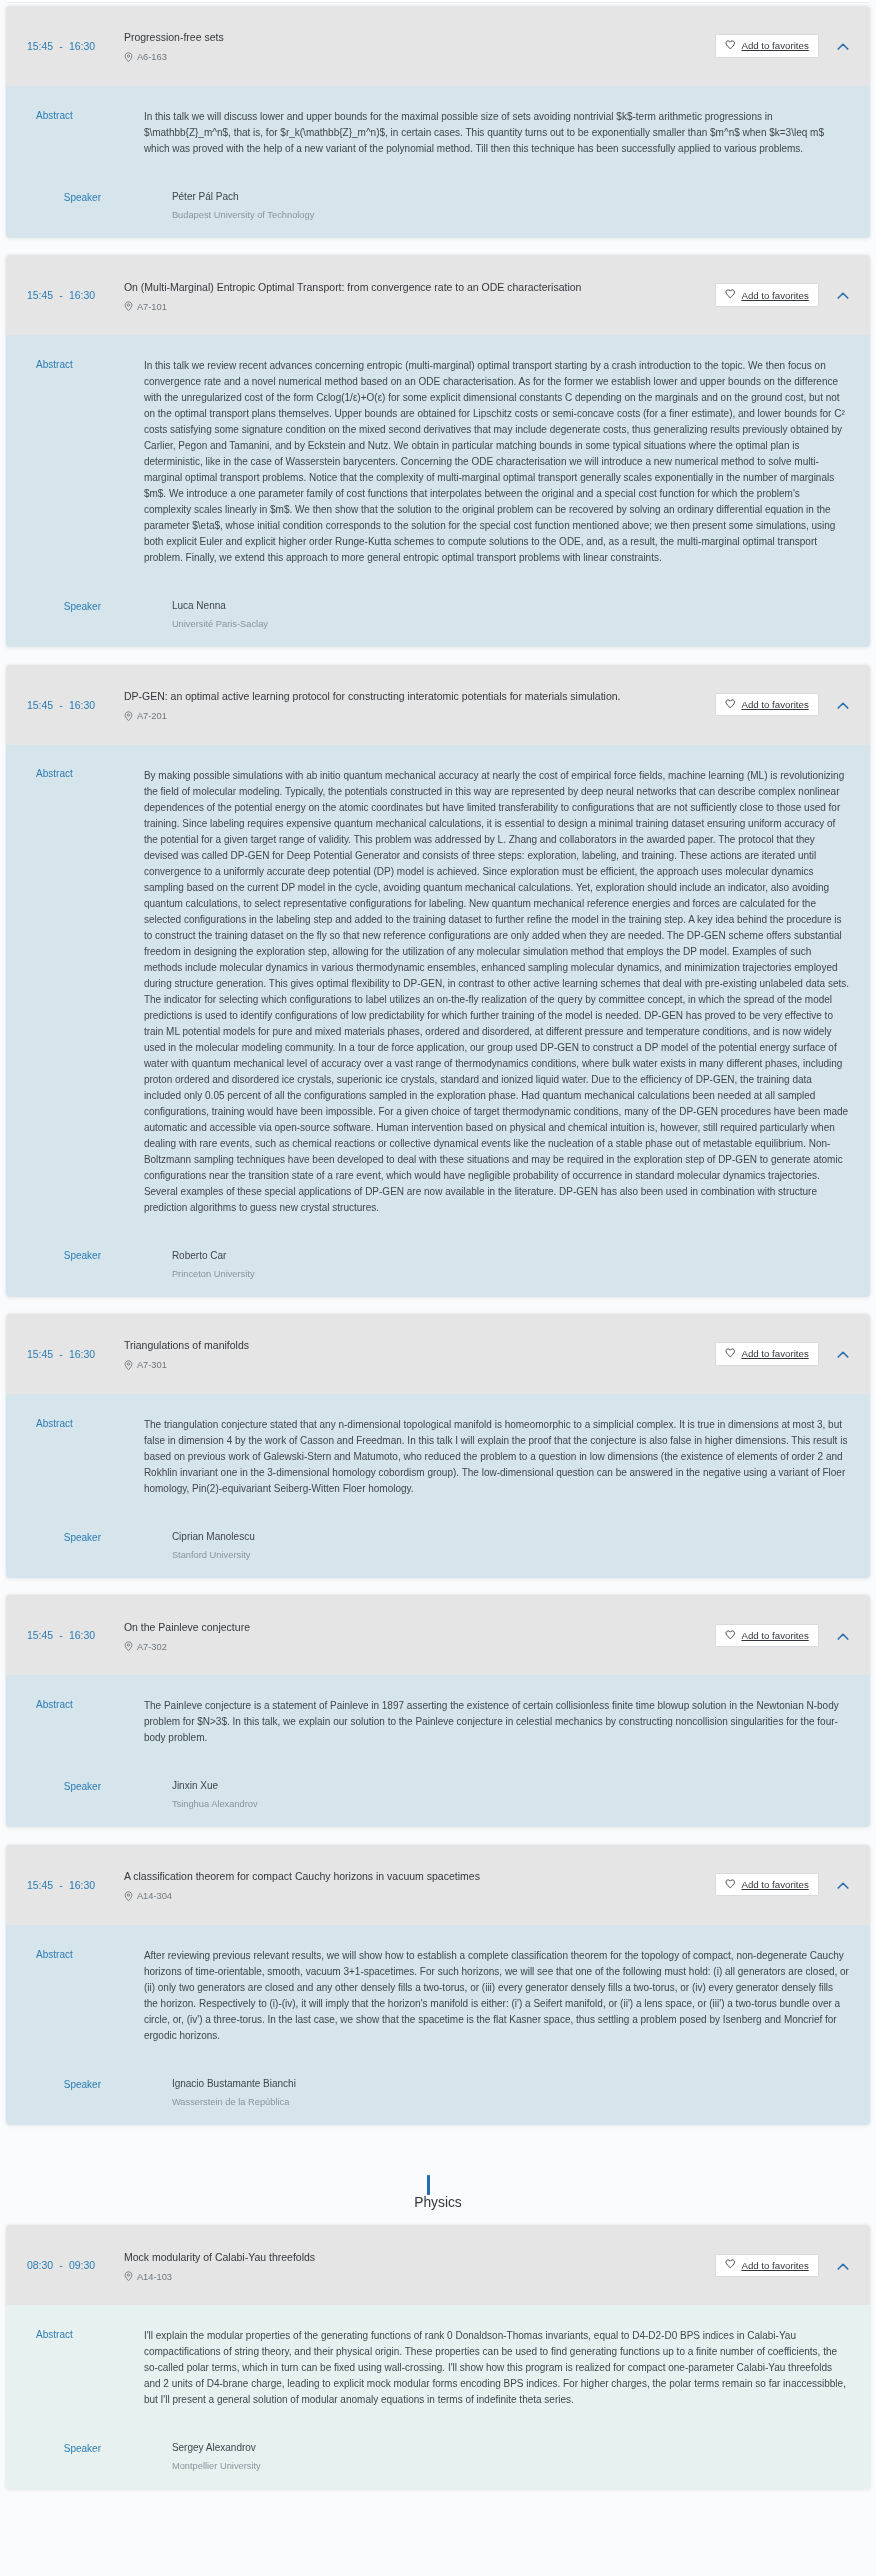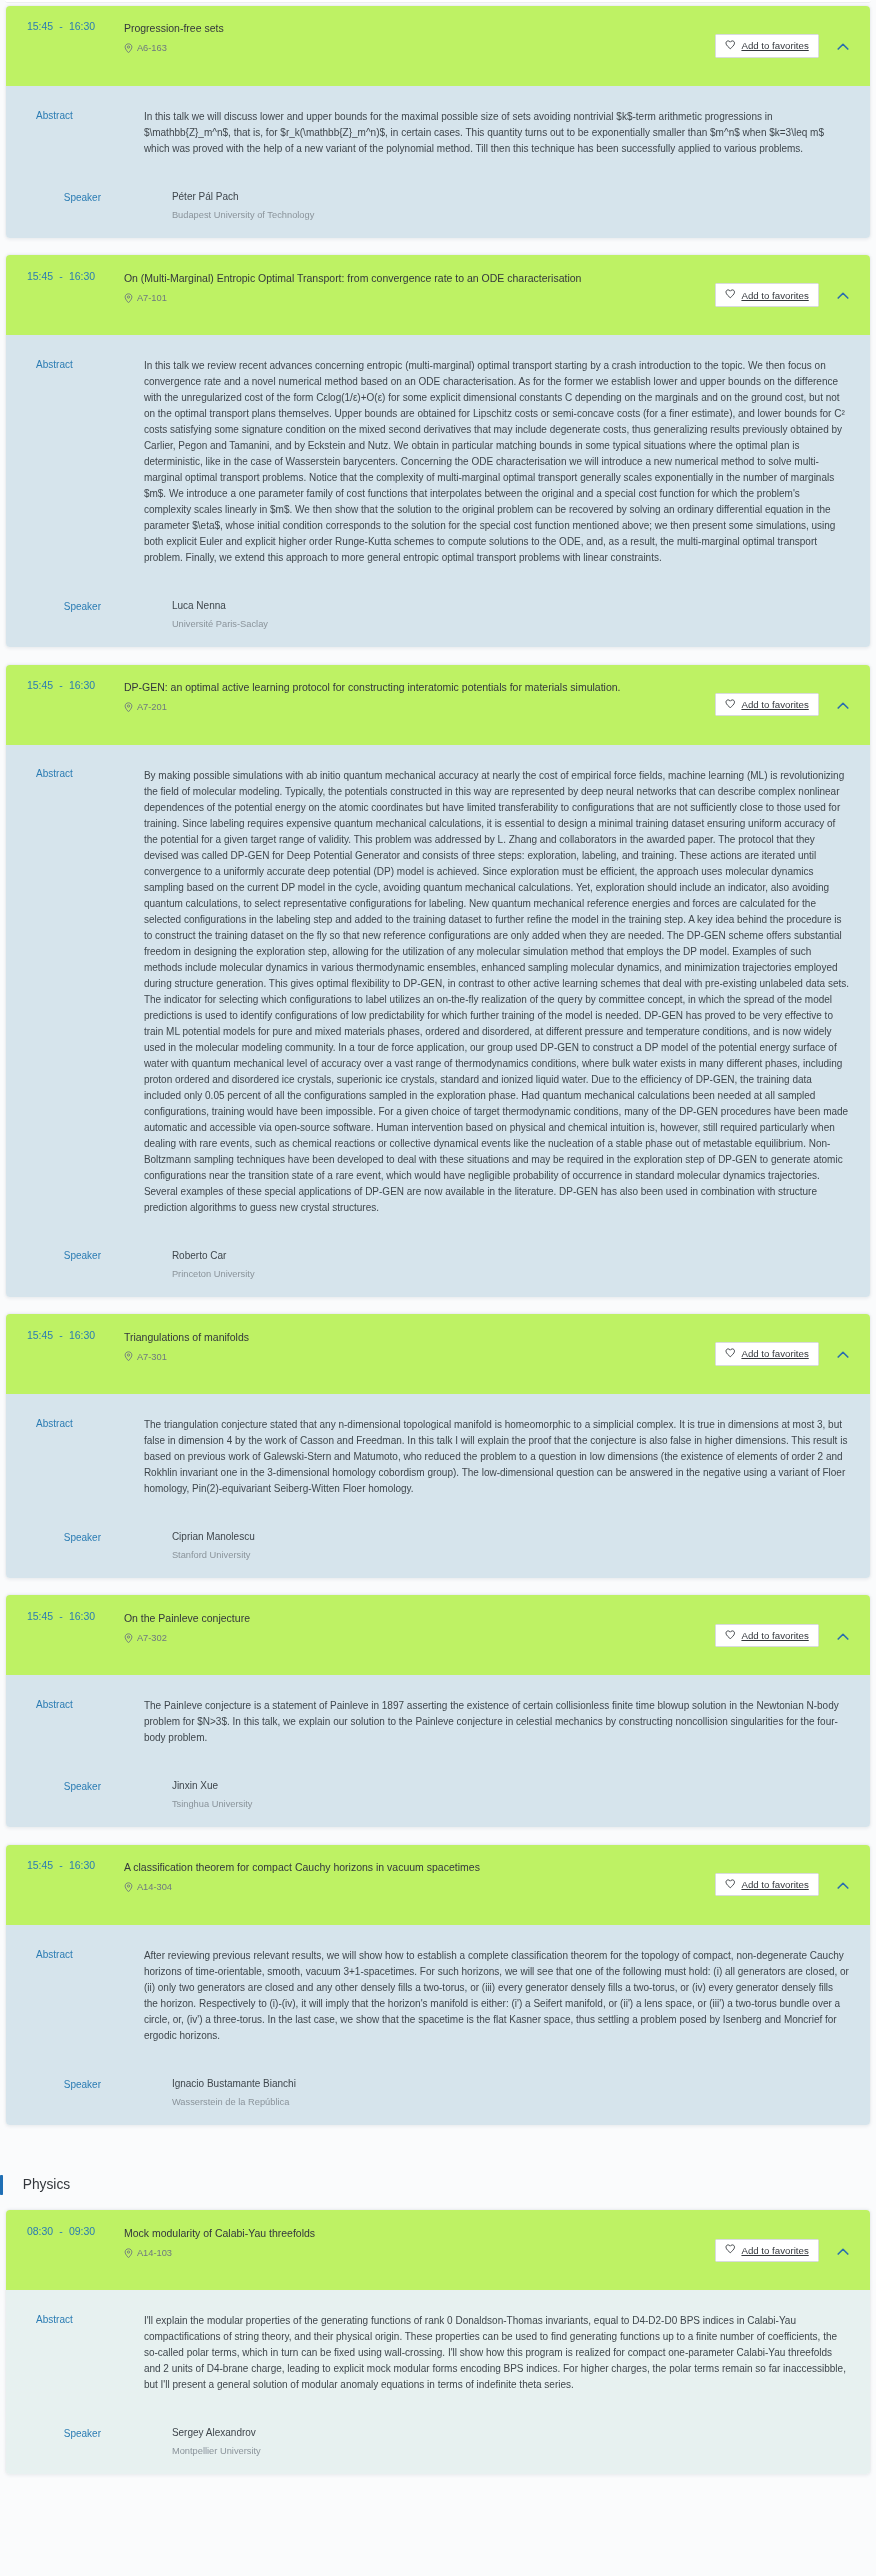--- a/index.html
+++ b/index.html
@@ -24,23 +24,24 @@
     margin: 0 4.9px 15.4px;
     background: #ffffff;
     border: 0.8px solid #edeff1;
     border-radius: 4.9px;
     box-shadow: 0 0.8px 3.2px rgba(20,40,60,.06);
     overflow: hidden;
   }
 
   .card-header {
     display: flex;
+    align-items: center;
     min-height: 80px;
     padding: 14.6px 0;
-    background: #bef264;
+    background: #e5e5e5;
   }
   .time {
     flex: none;
     width: 118px;
     padding-left: 21px;
     color: #2b7cb3;
     font-size: 10.5px;
     word-spacing: 3.2px;
     white-space: nowrap;
   }
@@ -107,20 +108,21 @@
   .row-content { flex: 1 1 auto; min-width: 0; margin-left: 41px; }
   .abstract-text { font-size: 10px; line-height: 16px; color: #3f464c; }
   .speaker-row { margin-top: 34px; padding-left: 28px; }
   .speaker-name { font-size: 10px; color: #3f464c; margin-bottom: 8px; }
   .speaker-affiliation { font-size: 9.3px; color: #8b949b; }
 
   .section-header {
     display: flex;
     align-items: center;
     margin: 49px 0 14.6px;
+    flex-direction: column;
   }
   .section-bar {
     flex: none;
     width: 3.2px;
     height: 20px;
     background: #1f6fb5;
     border-radius: 0.8px;
     margin-right: 19.5px;
   }
   .section-title {
@@ -343,21 +345,21 @@
     </header>
     <div class="card-body">
       <div class="row">
         <div class="row-label">Abstract</div>
         <div class="row-content abstract-text">The Painleve conjecture is a statement of Painleve in 1897 asserting the existence of certain collisionless finite time blowup solution in the Newtonian N-body problem for $N&gt;3$. In this talk, we explain our solution to the Painleve conjecture in celestial mechanics by constructing noncollision singularities for the four-body problem.</div>
       </div>
       <div class="row speaker-row">
         <div class="row-label">Speaker</div>
         <div class="row-content">
           <div class="speaker-name">Jinxin Xue</div>
-          <div class="speaker-affiliation">Tsinghua University</div>
+          <div class="speaker-affiliation">Tsinghua Alexandrov</div>
         </div>
       </div>
     </div>
   </article>
 
   <article class="card">
     <header class="card-header">
       <div class="time">15:45 - 16:30</div>
       <div class="title-block">
         <h3 class="title">A classification theorem for compact Cauchy horizons in vacuum spacetimes</h3>

